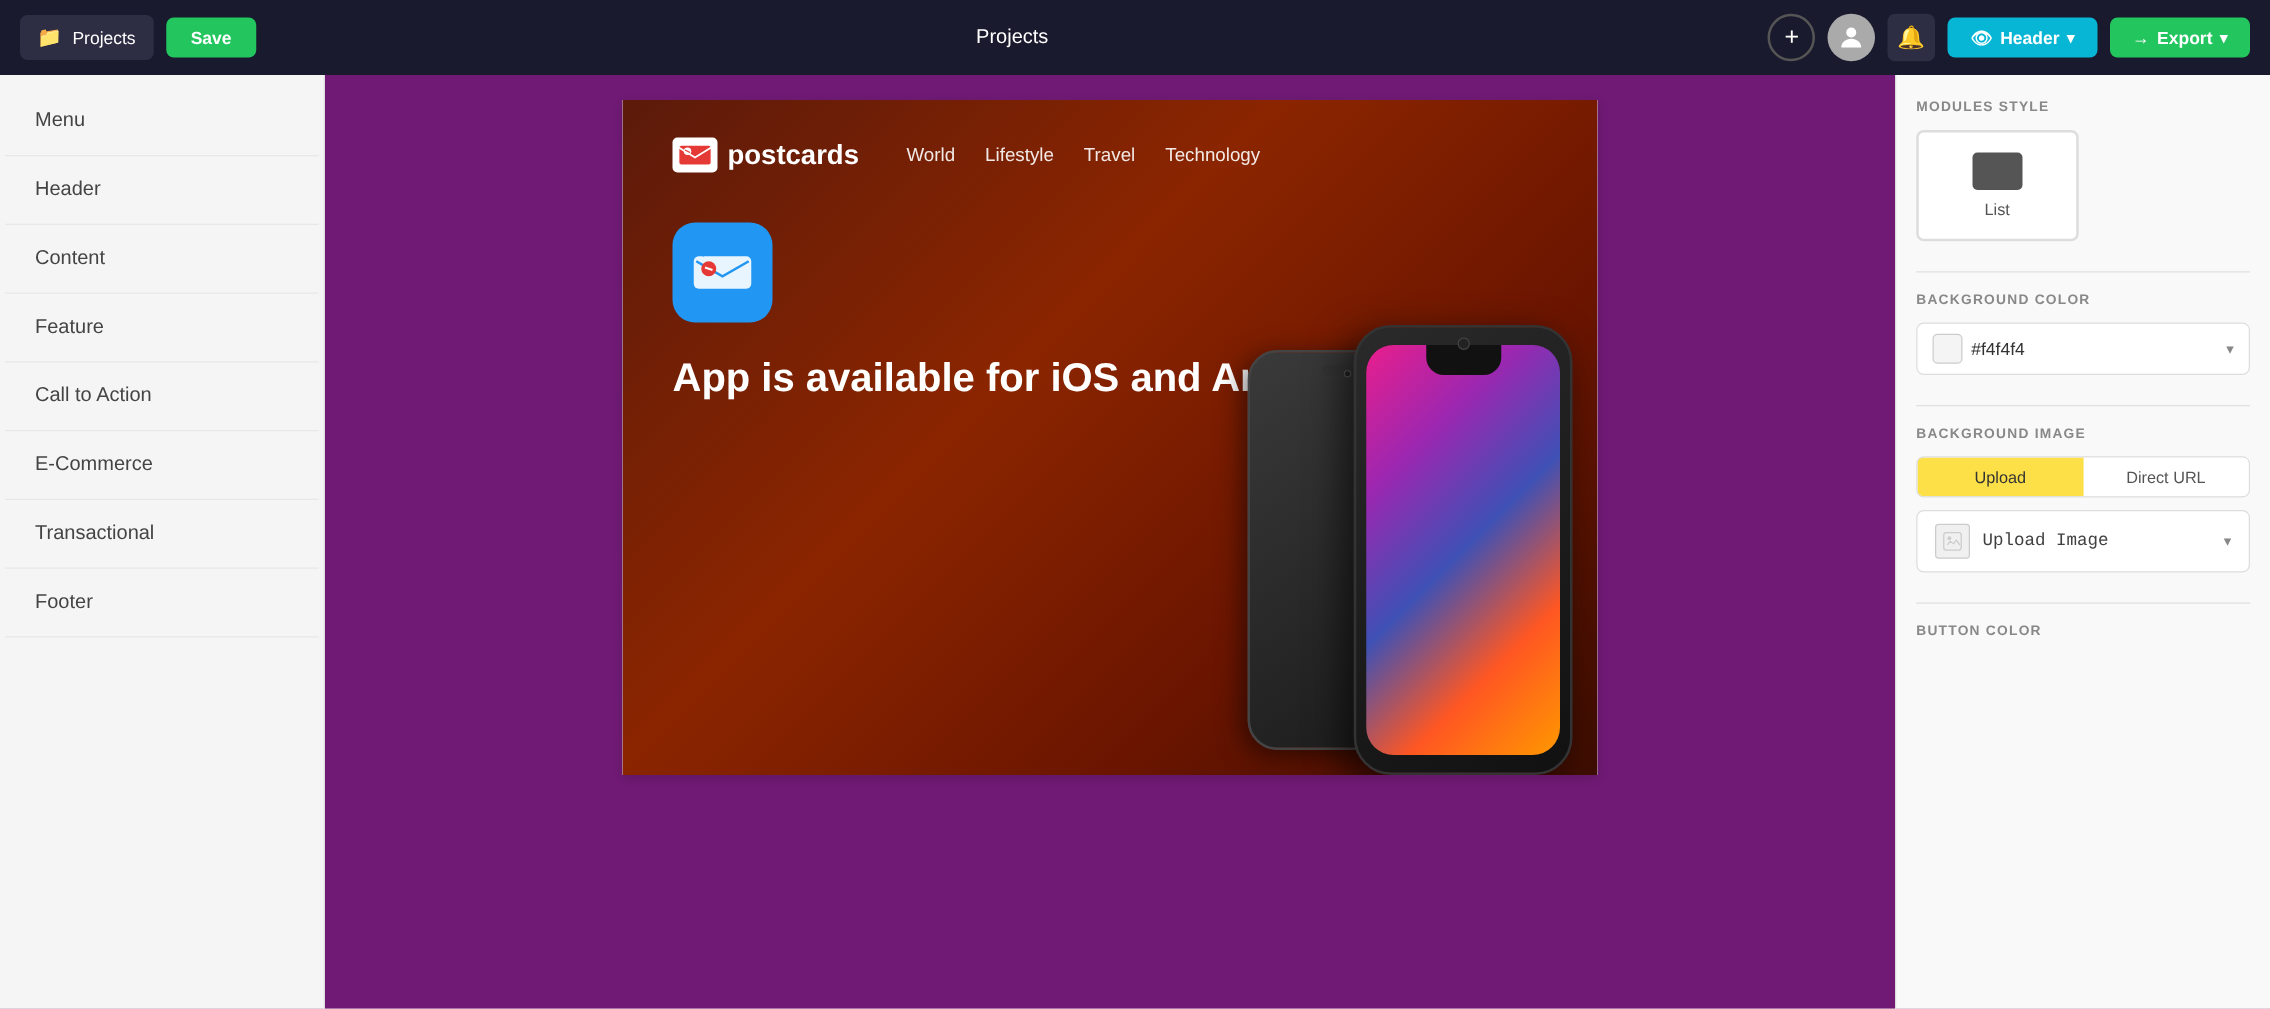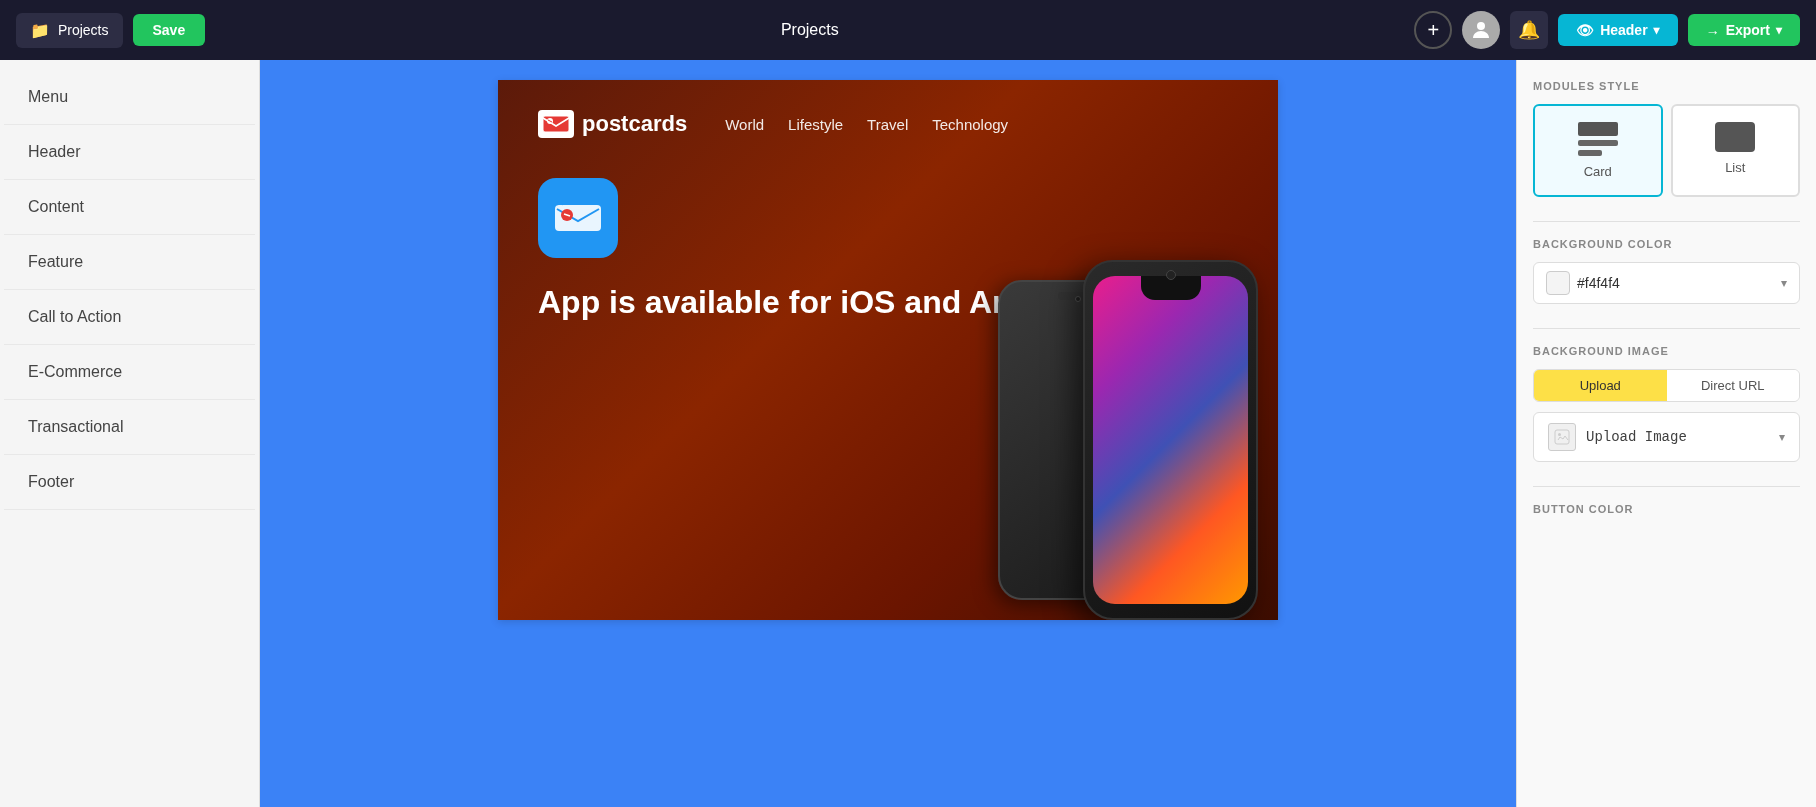--- a/index.html
+++ b/index.html
@@ -120,21 +120,21 @@
       padding: 18px 24px;
       font-size: 16px;
       color: #444;
       cursor: pointer;
       border-bottom: 1px solid #e8e8e8;
     }
 
     
     .canvas-area {
       flex: 1;
-      background: #3b82f6;
+      background: #701a75;
       overflow-y: auto;
       display: flex;
       flex-direction: column;
       align-items: center;
       padding: 20px;
       position: relative;
     }
 
     
     .email-preview {
@@ -567,28 +567,20 @@
         </div>
       </div>
     </div>
   </div>
 
   <div class="right-sidebar">
 
     <div class="bg-color-section">
       <div class="panel-section-title">MODULES STYLE</div>
       <div class="module-style-grid">
-        <div class="module-style-card selected">
-          <div class="card-icon-lines">
-            <div class="card-icon-line" style="width:100%;height:14px;background:#555;border-radius:2px;"></div>
-            <div class="card-icon-line" style="width:100%;"></div>
-            <div class="card-icon-line short"></div>
-          </div>
-          <span class="card-label">Card</span>
-        </div>
         <div class="module-style-card">
           <div class="list-icon-block"></div>
           <span class="card-label">List</span>
         </div>
       </div>
     </div>
 
     <div class="panel-divider"></div>
 
     <div class="bg-color-section">

